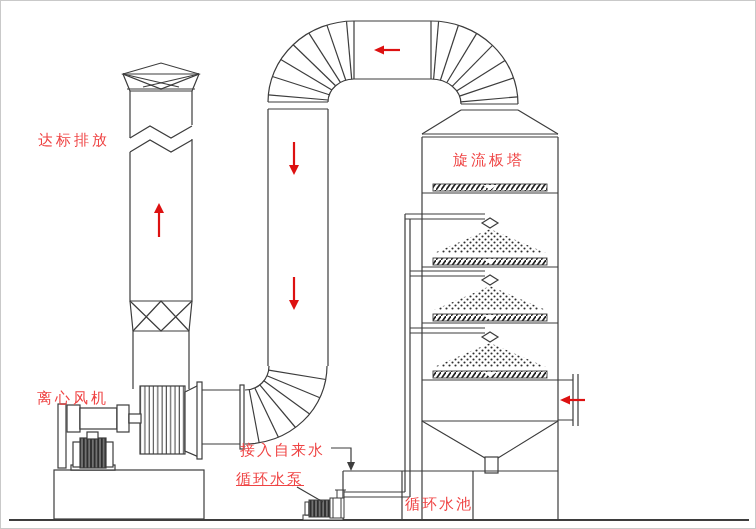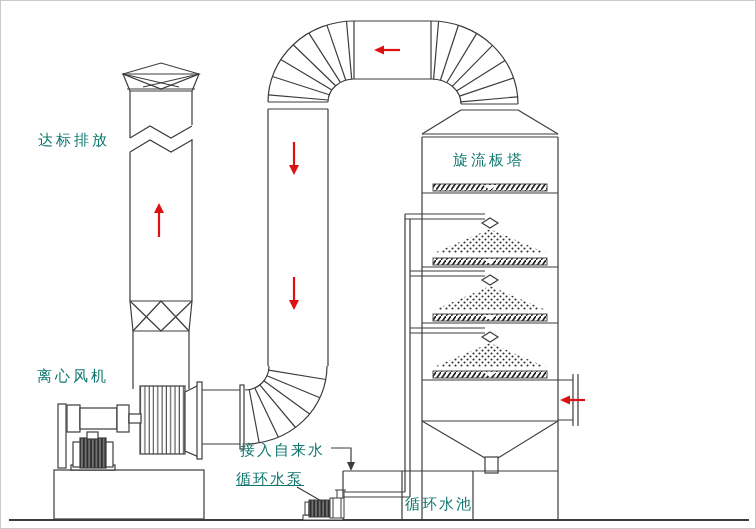--- a/index.html
+++ b/index.html
@@ -3,21 +3,21 @@
 <meta charset="utf-8">
 <style>
   html,body{margin:0;padding:0;background:#fff;}
   .stage{
     position:relative;width:756px;height:529px;background:#ffffff;
     font-family:"DejaVu Sans","Liberation Sans",sans-serif;
     border:1px solid #c9c9c9;box-sizing:border-box;overflow:hidden;
   }
   .stage svg{position:absolute;left:0;top:0;}
   .lbl{
-    position:absolute;color:#0f766e;font-size:15px;letter-spacing:3px;
+    position:absolute;color:#ef4444;font-size:15px;letter-spacing:3px;
     white-space:nowrap;line-height:18px;
   }
 </style>
 </head>
 <body>
 
 <div class="stage">
 
 <svg width="756" height="529" viewBox="0 0 756 529">
   <defs>
@@ -218,18 +218,18 @@
       <polygon points="373,49 383,44.5 383,53.5" stroke="none"></polygon>
     </g>
     <g>
       <line x1="584" y1="399" x2="567" y2="399"></line>
       <polygon points="559,399 569,394.5 569,403.5" stroke="none"></polygon>
     </g>
   </g>
 </svg>
 
   <div class="lbl" style="left:37px;top:130px;">达标排放</div>
-  <div class="lbl" style="left:36px;top:368px;font-family:Liberation Mono, monospace;">离心风机</div>
+  <div class="lbl" style="left:36px;top:388px;">离心风机</div>
   <div class="lbl" style="left:452px;top:150px;text-align:right;">旋流板塔</div>
   <div class="lbl" style="left:239px;top:440px;letter-spacing:2px;">接入自来水</div>
   <div class="lbl" style="left:235px;top:469px;letter-spacing:2px;text-decoration:underline;">循环水泵</div>
   <div class="lbl" style="left:404px;top:494px;letter-spacing:2px;">循环水池</div>
 </div>
 
 </body></html>

